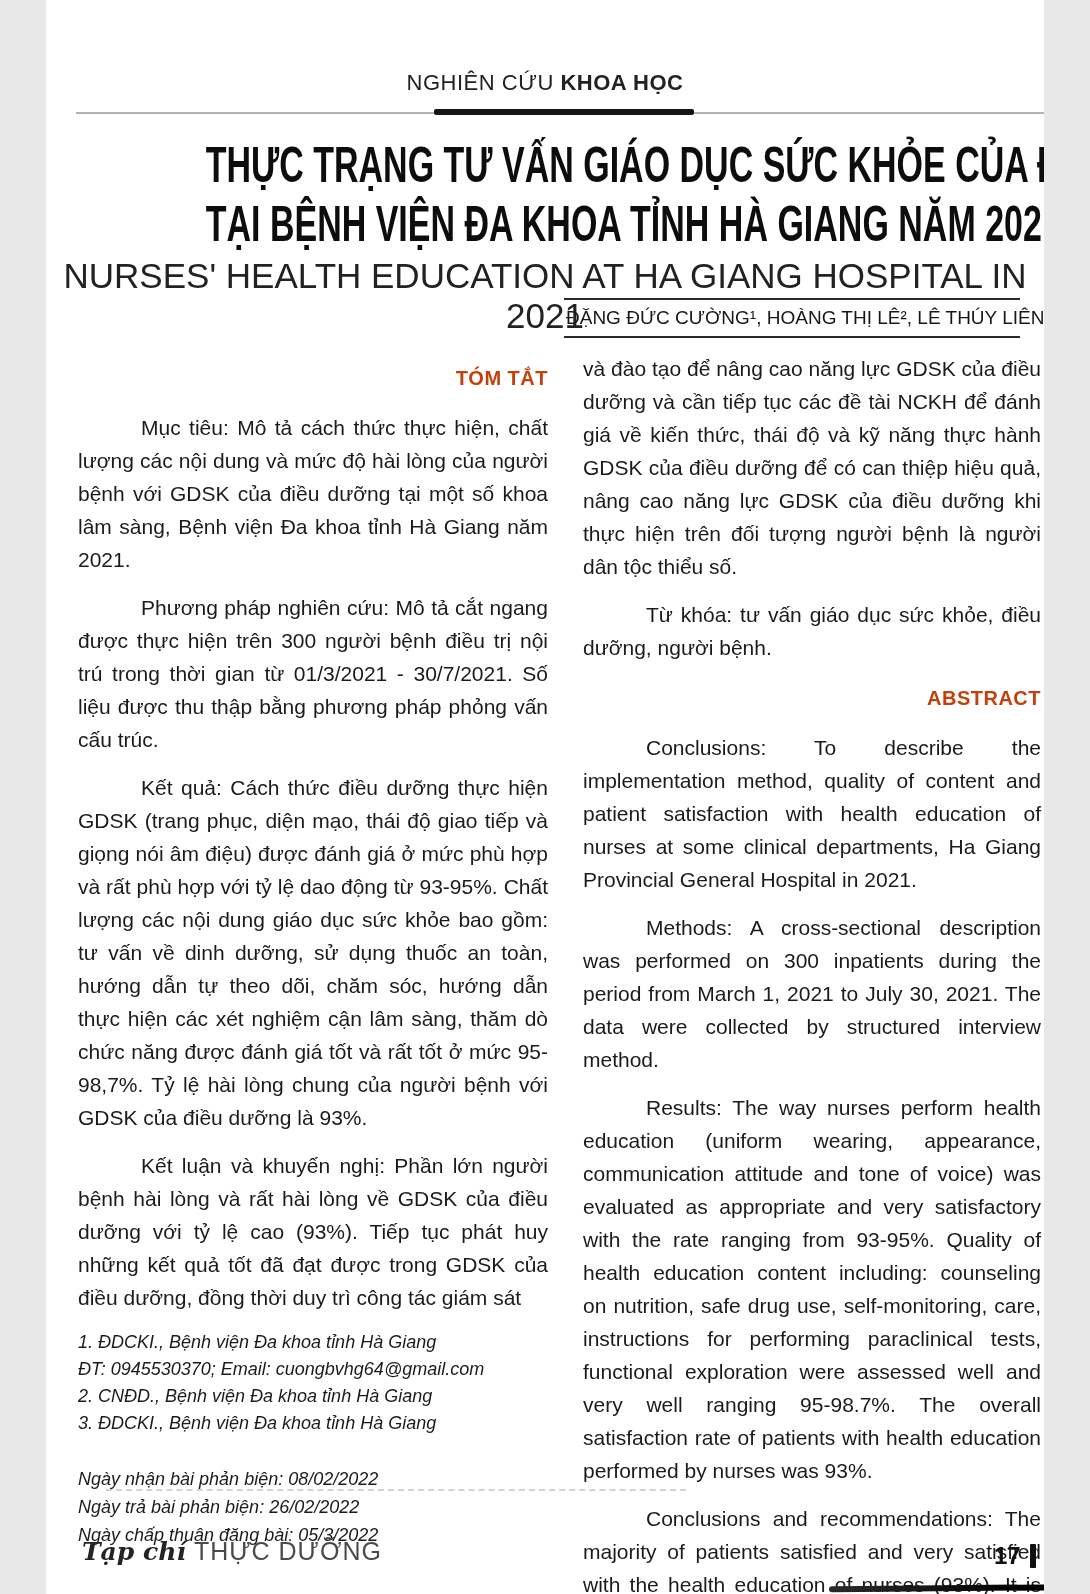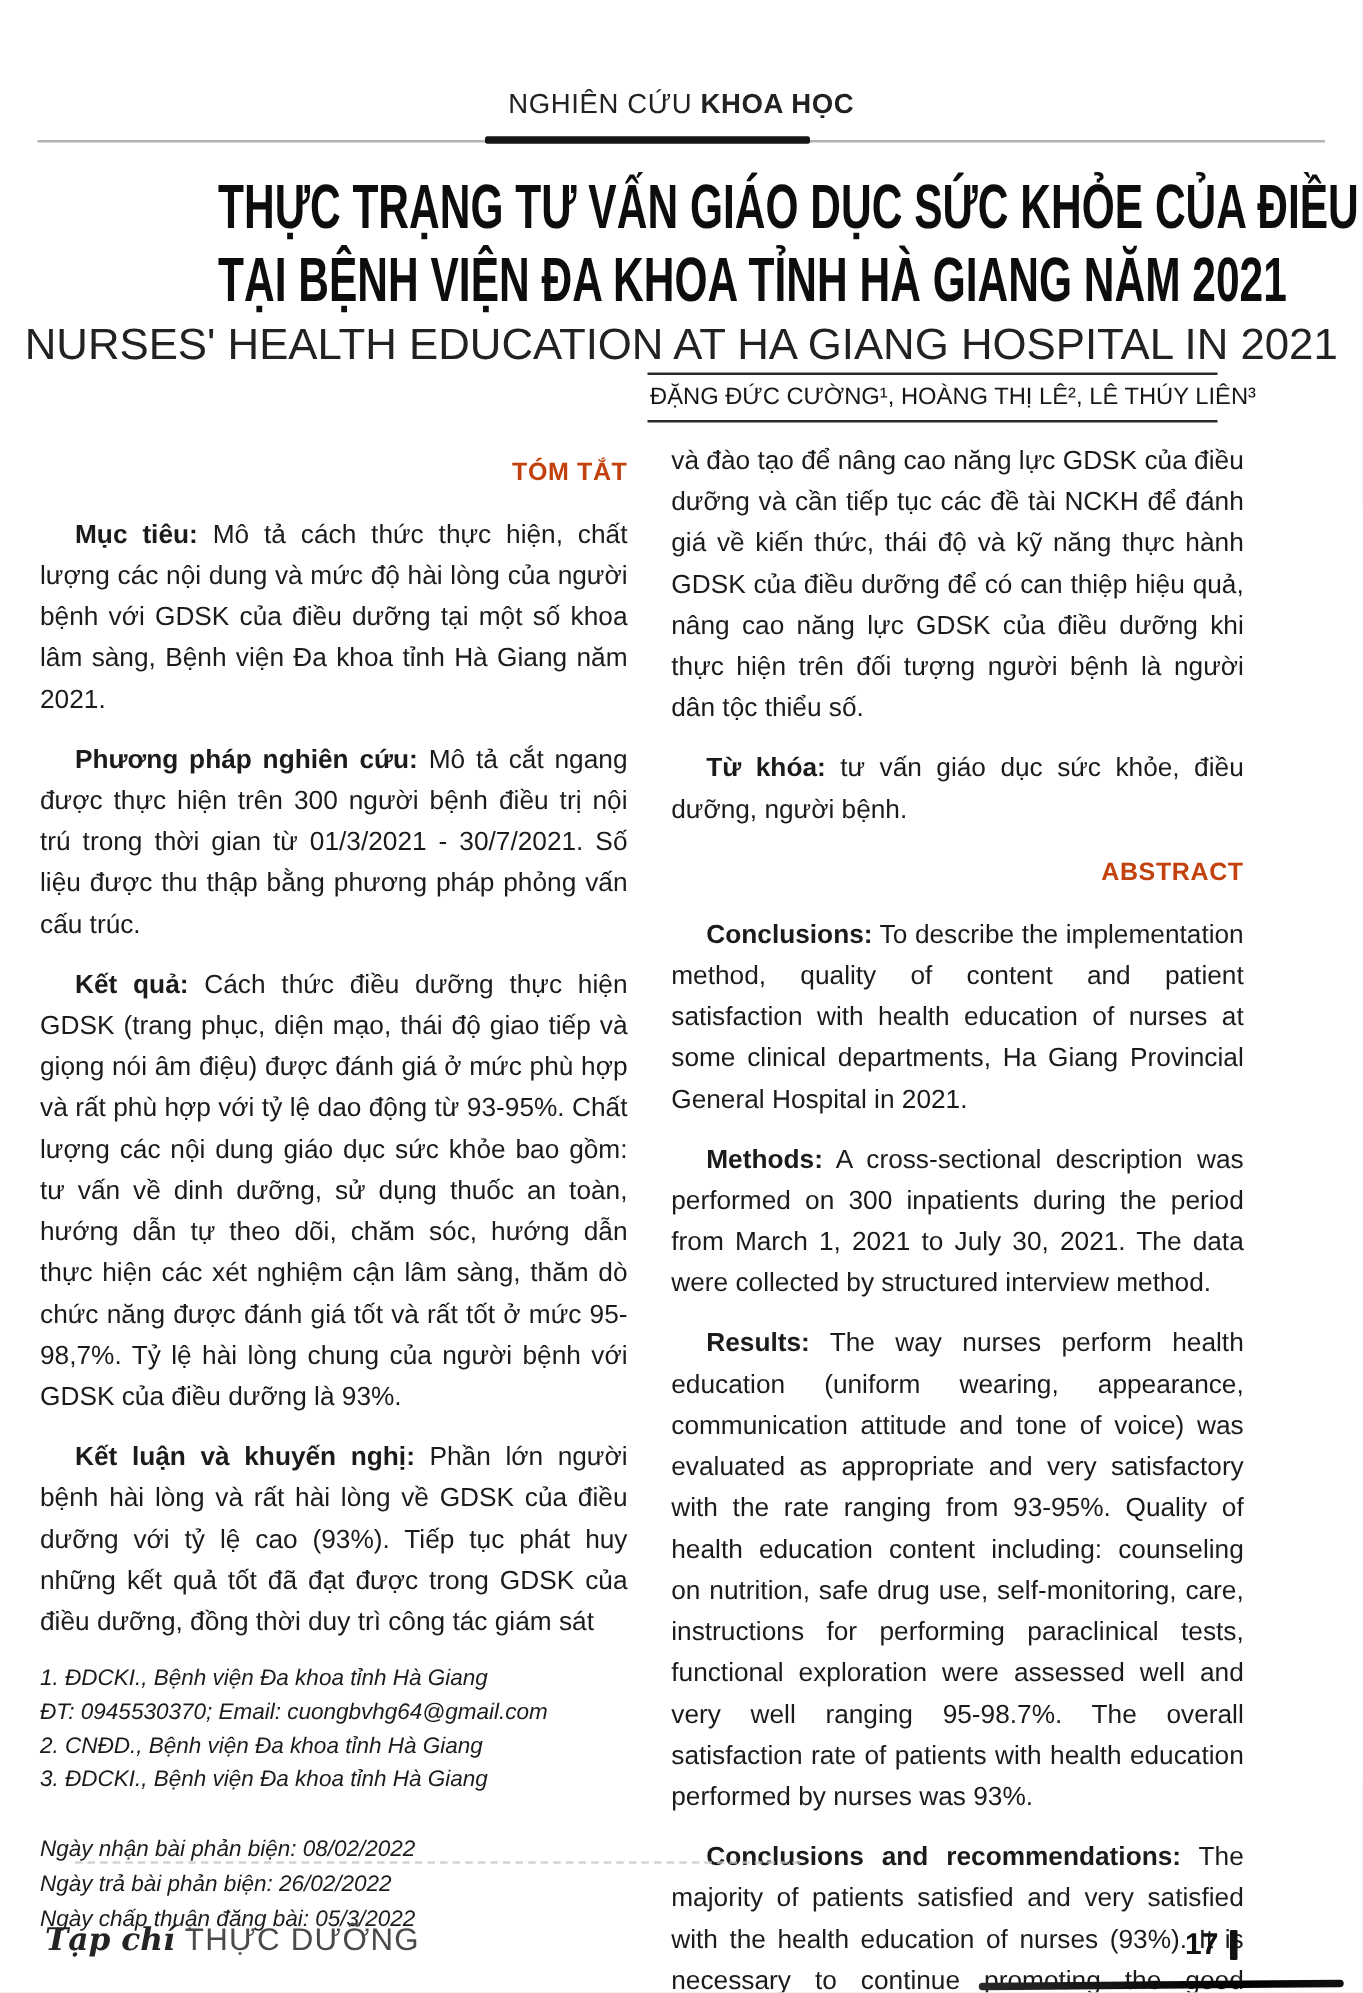--- a/index.html
+++ b/index.html
@@ -1,18 +1,18 @@
 <!DOCTYPE html>
 <html lang="vi"><head>
 <meta charset="utf-8">
 <style>
   html,body{margin:0;padding:0;background:#e8e8e8;}
   .page{
     position:relative;
-    width:1090px;height:1594px;
+    width:998px;height:1594px;
     margin:0 auto;
     background:#ffffff;
     overflow:hidden;
     font-family:"Liberation Sans", sans-serif;
     color:#1b1b1b;
   }
   
   .journal-header{
     position:absolute;top:70px;left:0;width:100%;
     text-align:center;font-size:22px;letter-spacing:.5px;color:#222;
@@ -46,21 +46,21 @@
   }
   
   .col{position:absolute;top:352px;font-size:21px;line-height:33px;text-align:justify;}
   .col-left{left:32px;width:470px;}
   .col-right{left:537px;width:458px;}
   .sec-heading{
     font-weight:bold;font-size:20px;letter-spacing:.5px;color:#c2410c;
     margin:10px 0 16px 28px;text-align:right;
   }
   .para{margin:0 0 15px 0;text-indent:28px;}
-  .para .lead{font-weight:bold;}
+  .para .lead{font-weight:normal;margin-left:35px;}
   
   .affiliations{margin-top:14px;font-style:italic;font-size:18px;line-height:27px;text-align:left;}
   .affiliations div{margin:0;}
   .review-dates{margin-top:28px;font-style:italic;font-size:18px;line-height:28px;text-align:left;}
   .dashed-divider{
     position:absolute;top:1489px;left:60px;width:580px;height:0;
     border-top:2px dashed #c9c9c9;opacity:.8;
   }
   
   .footer-logo{

